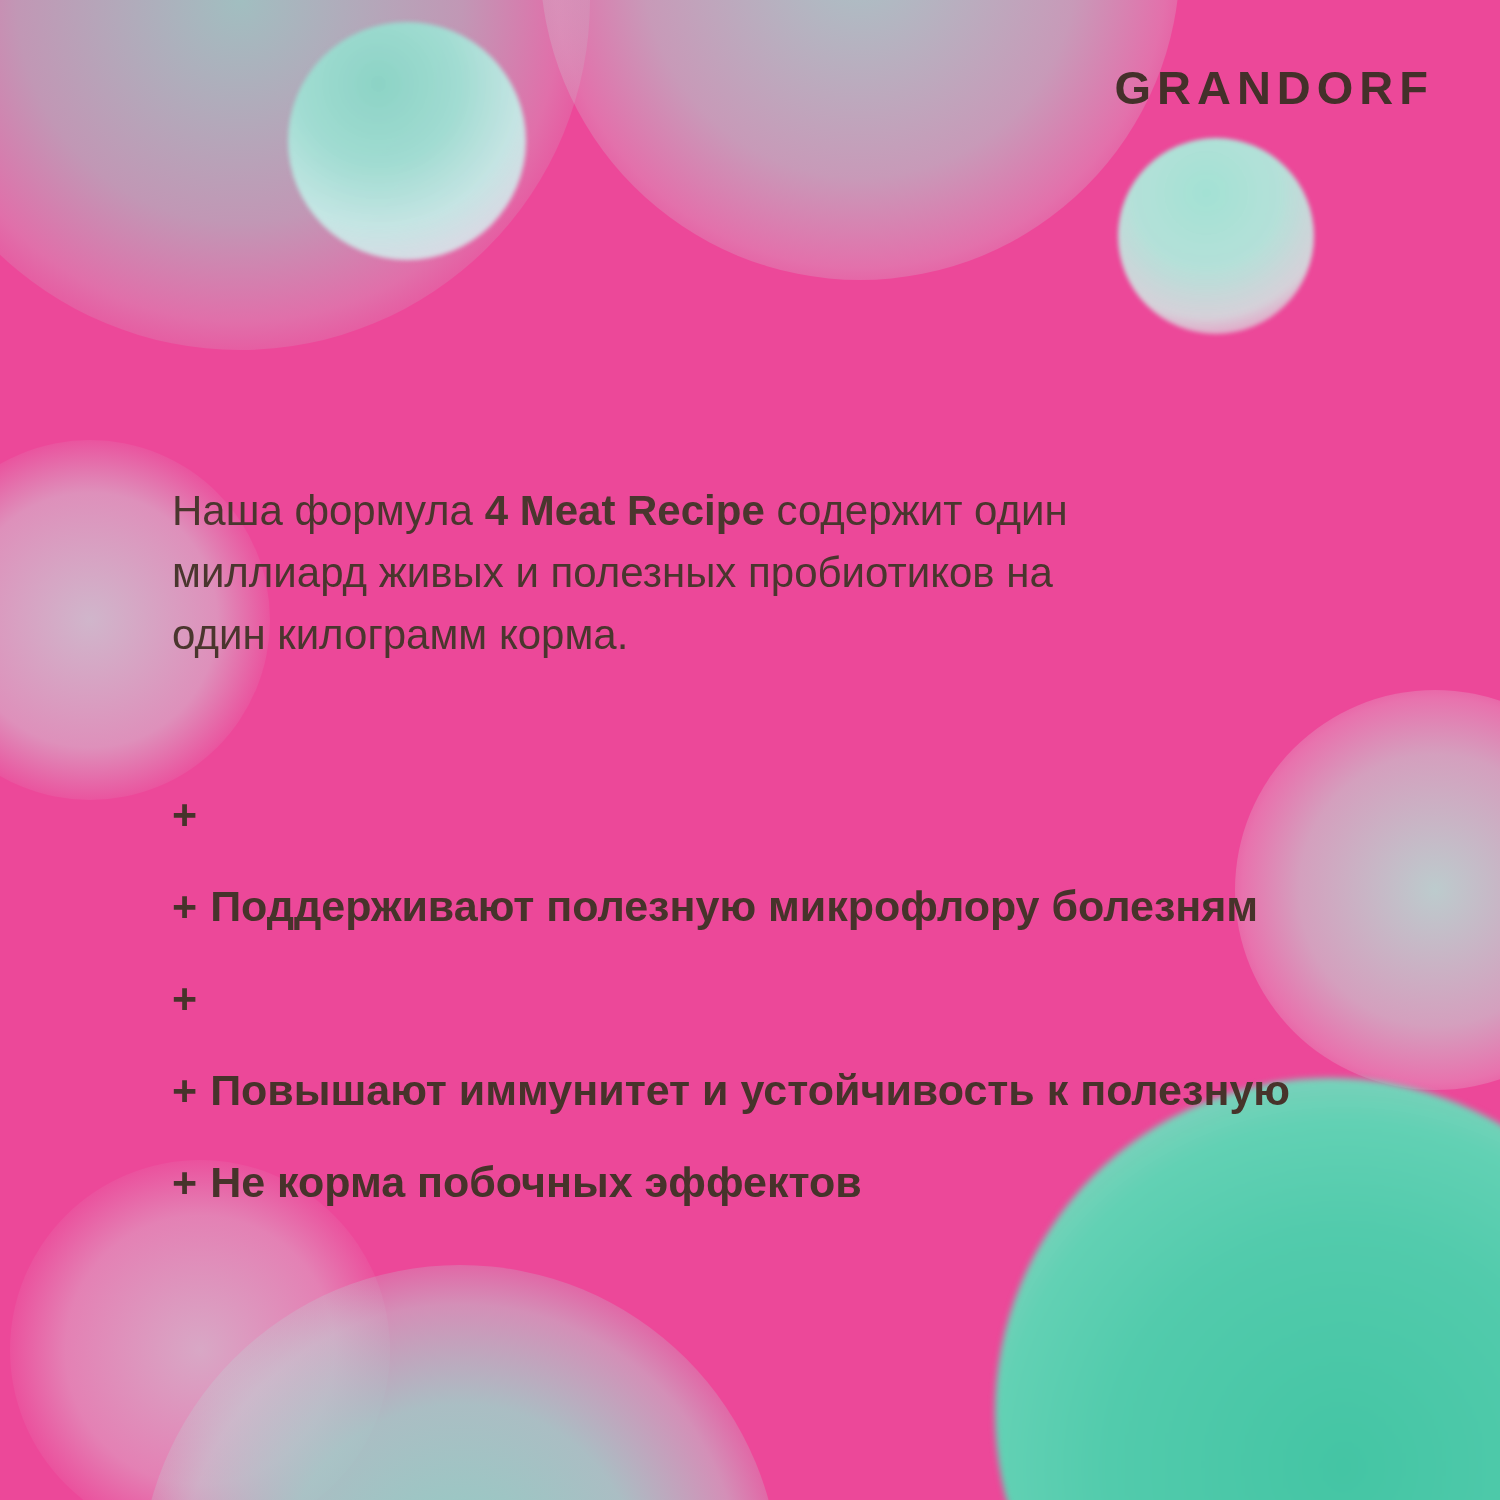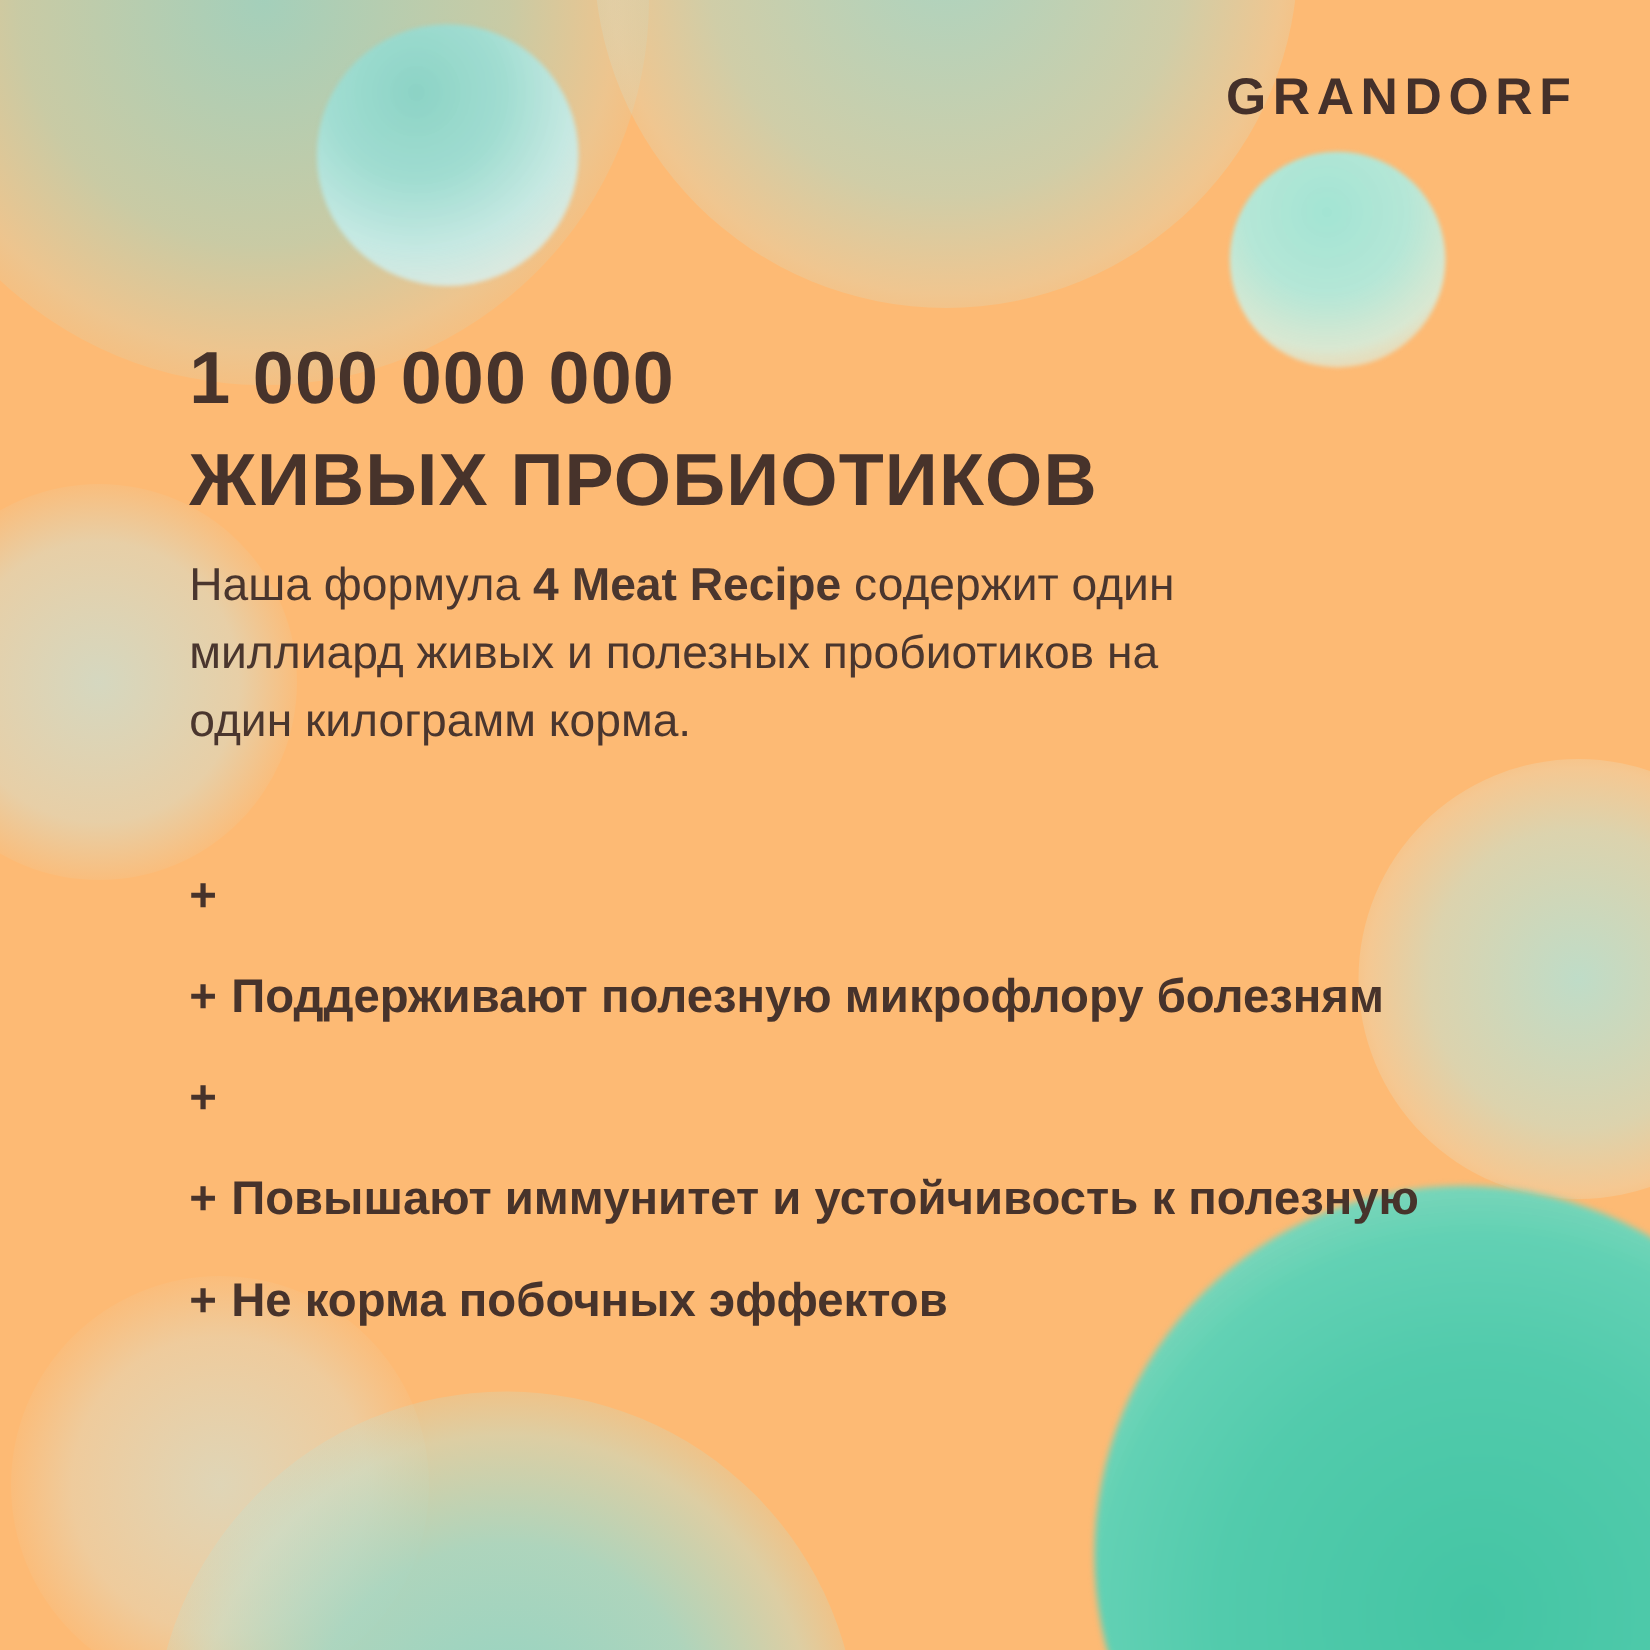--- a/index.html
+++ b/index.html
@@ -4,21 +4,21 @@
 <style>
   html, body {
     margin: 0;
     padding: 0;
     background: #ffffff;
   }
   .canvas {
     position: relative;
     width: 1500px;
     height: 1500px;
-    background: #fdba74;
+    background: #ec4899;
     overflow: hidden;
     font-family: "Liberation Sans", sans-serif;
     color: #47332B;
   }
 
   
   .decor {
     position: absolute;
     border-radius: 50%;
     pointer-events: none;
@@ -115,21 +115,21 @@
     position: absolute;
     left: 172px; top: 297px;
     font-size: 67px;
     font-weight: 700;
     line-height: 93px;
     letter-spacing: 1px;
     white-space: nowrap;
   }
   .intro {
     position: absolute;
-    left: 172px; top: 500px;
+    left: 172px; top: 480px;
     width: 965px;
     font-size: 42px;
     font-weight: 400;
     line-height: 62px;
     color: #4A362E;
   }
   .intro b { font-weight: 700; }
   .benefits {
     position: absolute;
     left: 172px; top: 793px;
@@ -156,24 +156,20 @@
   <div class="decor sphere-top-left"></div>
   <div class="decor sphere-top-right"></div>
   <div class="decor blob-left-middle"></div>
   <div class="decor blob-right-middle"></div>
   <div class="decor blob-bottom-left-faint"></div>
   <div class="decor blob-bottom-left"></div>
   <div class="decor sphere-bottom-right"></div>
 
   <div class="logo">GRANDORF</div>
 
-  <div class="headline">
-    <div>1 000 000 000</div>
-    <div>ЖИВЫХ ПРОБИОТИКОВ</div>
-  </div>
 
   <div class="intro"><span>Наша формула </span><b>4 Meat Recipe</b><span> содержит один миллиард живых и полезных пробиотиков на один килограмм корма.</span></div>
 
   <div class="benefits">
     <div class="benefit">
       <span>+</span>
     </div>
     <div class="benefit">
       <span>+</span>
       <span>Поддерживают полезную микрофлору болезням</span>

